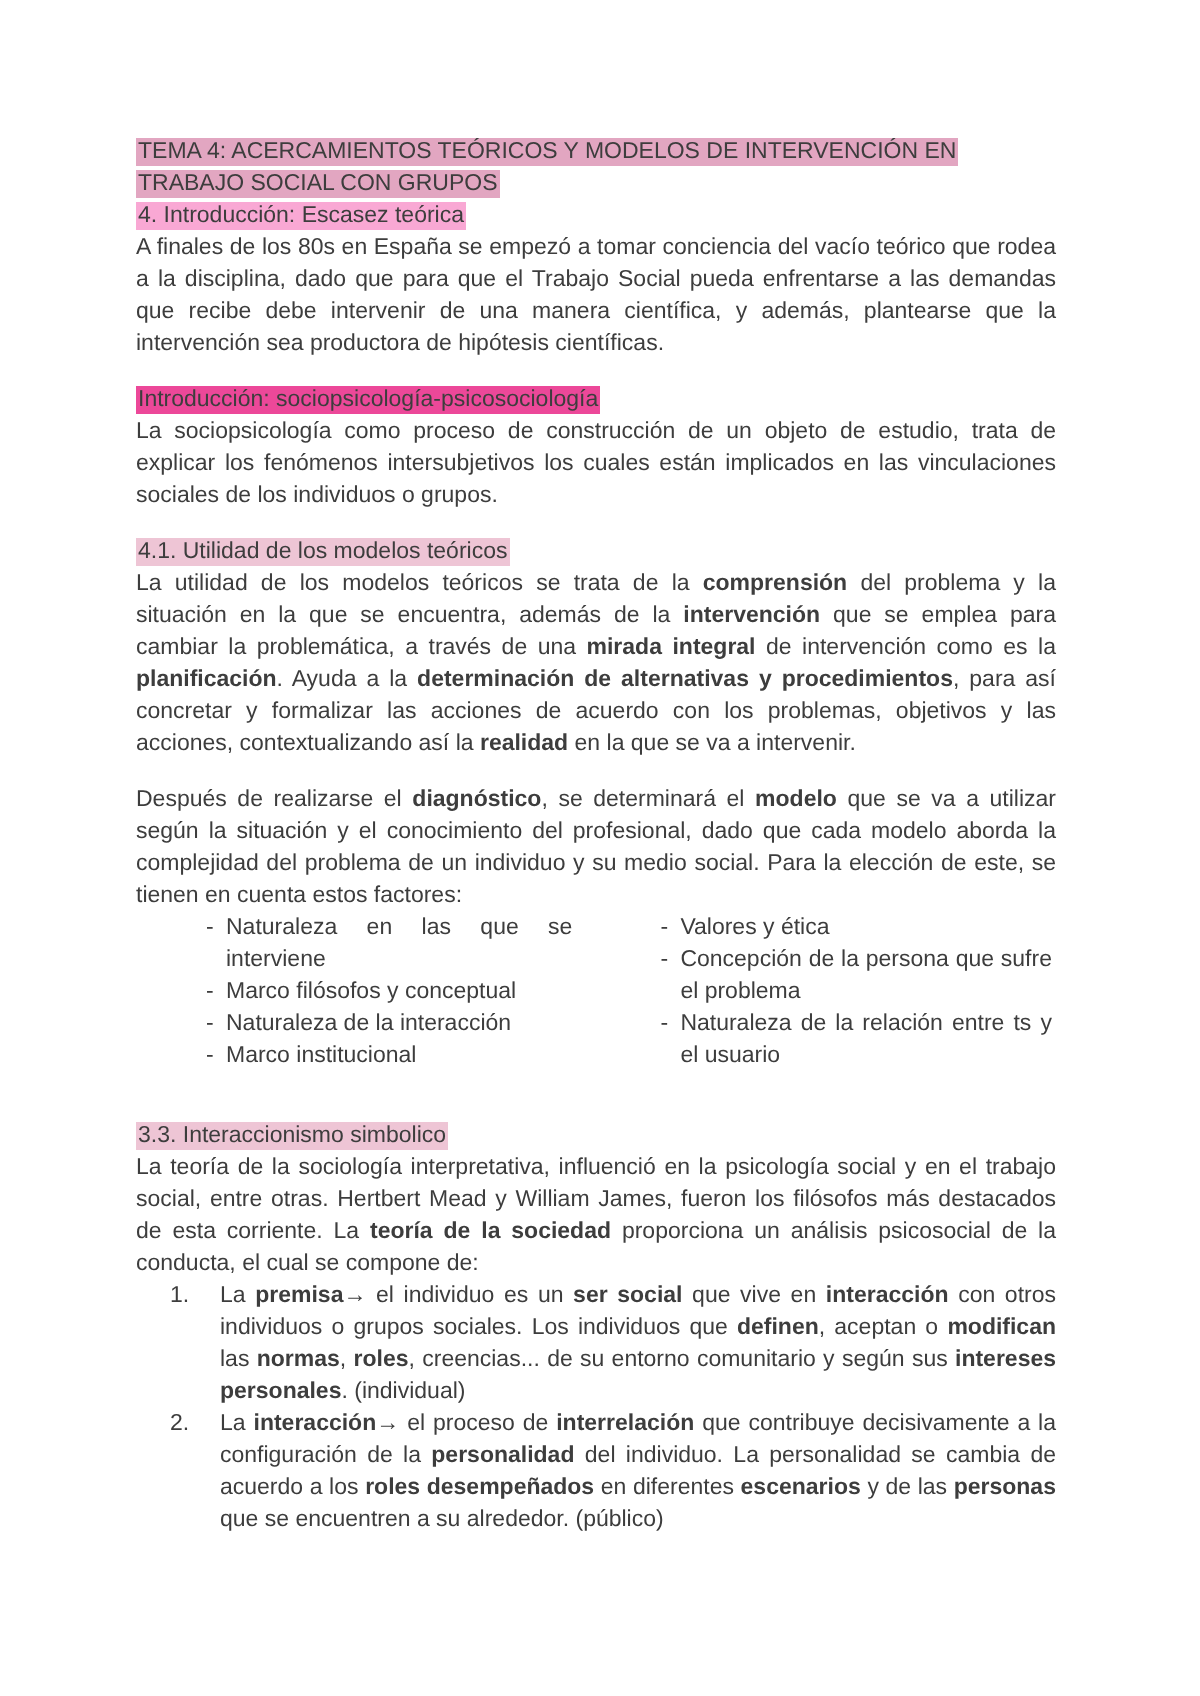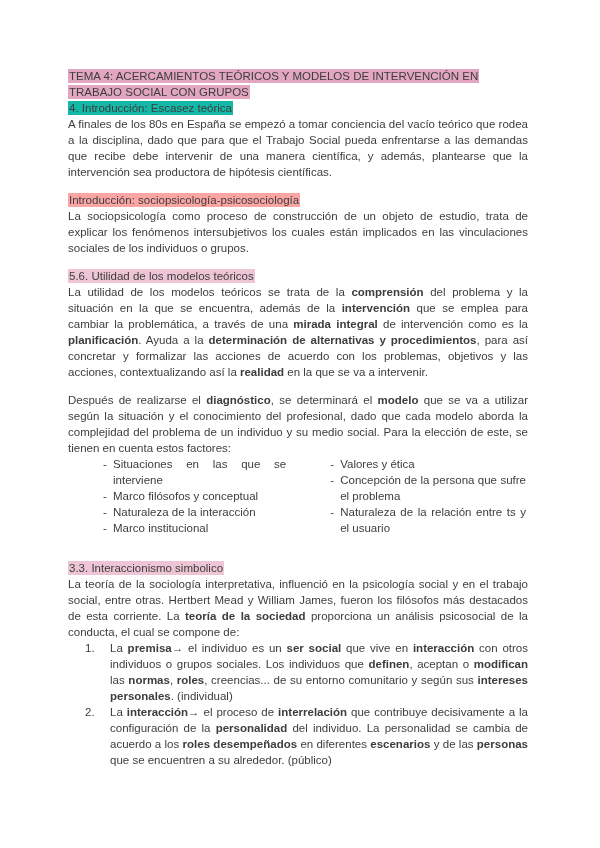--- a/index.html
+++ b/index.html
@@ -38,47 +38,47 @@
 </head>
 <body>
 
 <div class="page" style="color: rgb(61, 61, 61);">
 
   <div class="title-block">
     <span class="hl hl-title" style="background: rgb(226, 166, 193);">TEMA 4: ACERCAMIENTOS TEÓRICOS Y MODELOS DE INTERVENCIÓN EN TRABAJO SOCIAL CON GRUPOS</span>
   </div>
 
   <div class="heading">
-    <span class="hl hl-sub" style="background: #14b8a6;">4. Introducción: Escasez teórica</span>
+    <span class="hl hl-sub" style="background: #f9a8d4;">4. Introducción: Escasez teórica</span>
   </div>
   <p class="para">A finales de los 80s en España se empezó a tomar conciencia del vacío teórico que rodea a la disciplina, dado que para que el Trabajo Social pueda enfrentarse a las demandas que recibe debe intervenir de una manera científica, y además, plantearse que la intervención sea productora de hipótesis científicas.</p>
 
   <div class="gap"></div>
 
   <div class="heading">
-    <span class="hl hl-sub" style="background: #fca5a5;">Introducción: sociopsicología-psicosociología</span>
+    <span class="hl hl-sub" style="background: #ec4899;">Introducción: sociopsicología-psicosociología</span>
   </div>
   <p class="para">La sociopsicología como proceso de construcción de un objeto de estudio, trata de explicar los fenómenos intersubjetivos los cuales están implicados en las vinculaciones sociales de los individuos o grupos.</p>
 
   <div class="gap"></div>
 
   <div class="heading">
-    <span class="hl hl-sub" style="background: rgb(238, 197, 213);">5.6. Utilidad de los modelos teóricos</span>
+    <span class="hl hl-sub" style="background: rgb(238, 197, 213);">4.1. Utilidad de los modelos teóricos</span>
   </div>
   <p class="para"><span>La utilidad de los modelos teóricos se trata de la </span><span class="b">comprensión</span><span> del problema y la situación en la que se encuentra, además de la </span><span class="b">intervención</span><span> que se emplea para cambiar la problemática, a través de una </span><span class="b">mirada integral</span><span> de intervención como es la </span><span class="b">planificación</span><span>. Ayuda a la </span><span class="b">determinación de alternativas y procedimientos</span><span>, para así concretar y formalizar las acciones de acuerdo con los problemas, objetivos y las acciones, contextualizando así la </span><span class="b">realidad</span><span> en la que se va a intervenir.</span></p>
 
   <div class="gap"></div>
 
   <p class="para"><span>Después de realizarse el </span><span class="b">diagnóstico</span><span>, se determinará el </span><span class="b">modelo</span><span> que se va a utilizar según la situación y el conocimiento del profesional, dado que cada modelo aborda la complejidad del problema de un individuo y su medio social. Para la elección de este, se tienen en cuenta estos factores:</span></p>
 
   <div class="factors">
     <ul class="fcol fcol-left">
       <li class="fi">
         <span class="marker">-</span>
-        <span class="ftext">Situaciones en las que se interviene</span>
+        <span class="ftext">Naturaleza en las que se interviene</span>
       </li>
       <li class="fi">
         <span class="marker">-</span>
         <span class="ftext">Marco filósofos y conceptual</span>
       </li>
       <li class="fi">
         <span class="marker">-</span>
         <span class="ftext">Naturaleza de la interacción</span>
       </li>
       <li class="fi">

